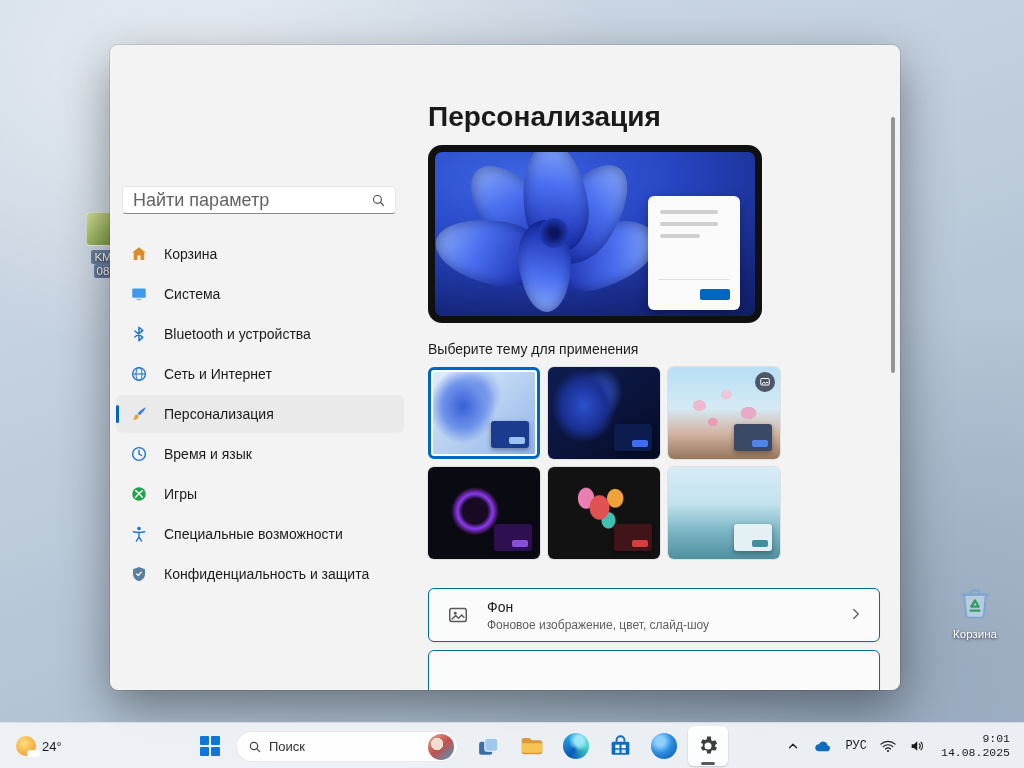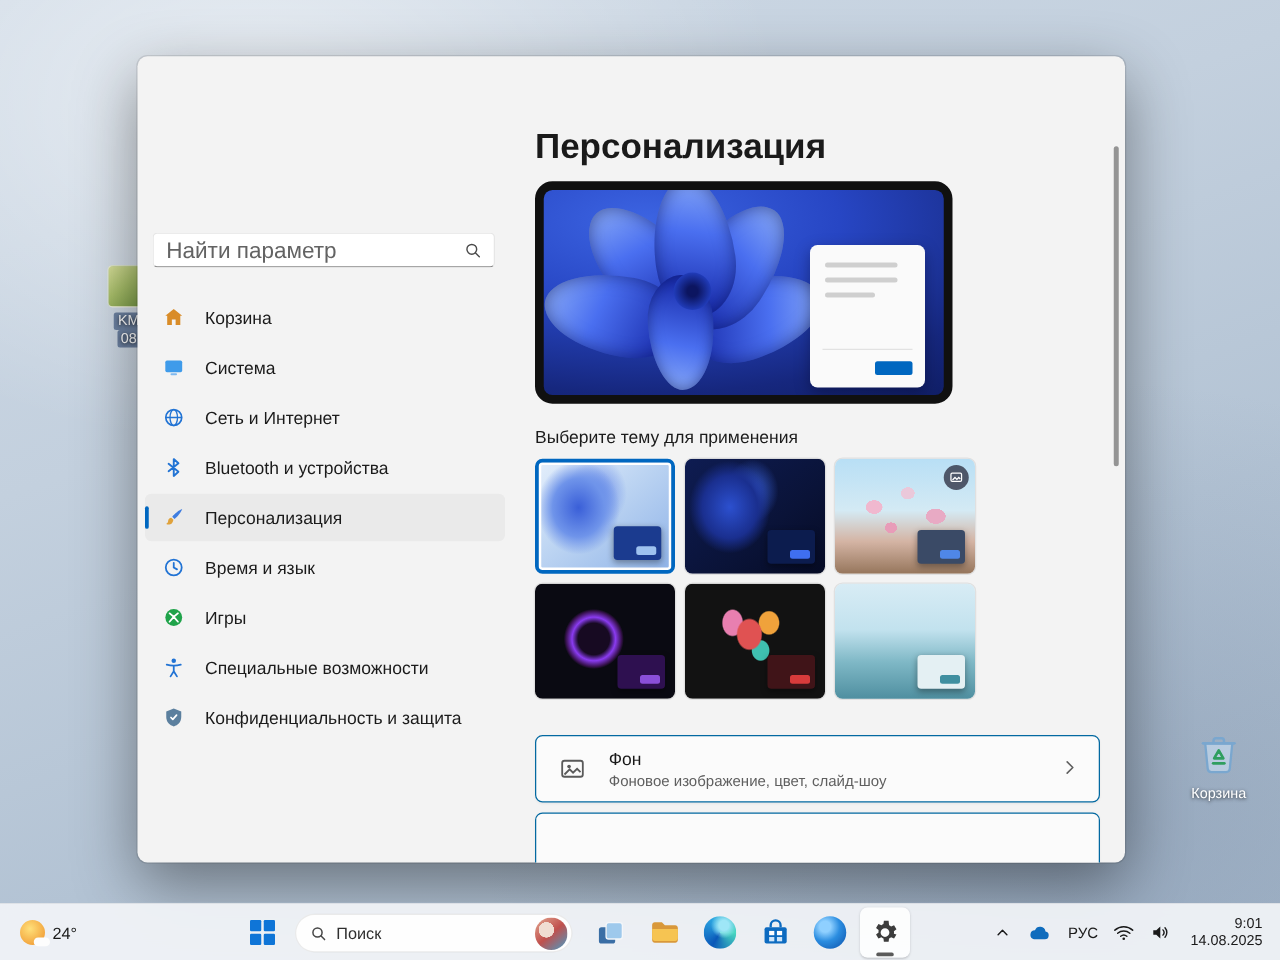--- a/index.html
+++ b/index.html
@@ -152,21 +152,21 @@
             background:radial-gradient(circle at 35% 38%, #f0ddd2 0 26%, transparent 27%),
                        linear-gradient(140deg,#e0a08a 5%,#c0504d 50%,#5d8fb0 90%); }
   .circle-icon { width:26px; height:26px; border-radius:50%; }
   .edge-c { background:radial-gradient(circle at 62% 28%, #9ee6f7 0 16%, transparent 42%),
             conic-gradient(from 210deg,#0a57b8,#2aa3e0,#49d7c0,#0a57b8); }
   .browser-c { background:radial-gradient(circle at 35% 32%, #8fd0ff 0 18%, #2b8de0 48%, #0b4fa8 100%); }
   .tb-btn.active { background:rgba(255,255,255,.85); box-shadow:0 1px 2px rgba(0,0,0,.18); }
   .tb-btn.active::after { content:""; position:absolute; bottom:1px; left:50%; transform:translateX(-50%);
             width:14px; height:3px; border-radius:2px; background:#5a5a5a; }
 
-  .tray { position:absolute; right:6px; top:0; height:46px; display:flex; align-items:center; }
+  .tray { position:absolute; right:6px; top:0; height:46px; display:flex; align-items:center;font-family:Liberation Mono, monospace; }
   .tray-item { height:32px; display:flex; align-items:center; justify-content:center; padding:0 6px; border-radius:6px; }
   .tray-lang { font-size:12px; color:#1a1a1a; }
   .tray-clock { text-align:right; font-size:11.5px; color:#1a1a1a; line-height:14px; padding:0 8px; }
 </style>
 </head>
 <body>
 
 <div class="desktop-icon di-km">
   <div class="thumb"></div>
   <div class="di-label"><span class="chip">KM</span><br>
@@ -209,31 +209,31 @@
     </div>
     <div class="nav-item">
       <svg viewBox="0 0 24 24" width="18" height="18">
         <rect x="3" y="4.5" width="18" height="12.5" rx="1.8" fill="#3f9bea"></rect>
         <rect x="8.5" y="18.2" width="7" height="2" rx="1" fill="#7fb9ef"></rect>
         </svg>
       <span class="n-label">Система</span>
     </div>
     <div class="nav-item">
       <svg viewBox="0 0 24 24" width="18" height="18">
+        <path d="M6.5 8 17 16.5 12 21V3l5 4.5L6.5 16" stroke="#2173d4" stroke-width="2" fill="none" stroke-linejoin="round" stroke-linecap="round"></path>
+        </svg>
+      <span class="n-label">Bluetooth и устройства</span>
+    </div>
+    <div class="nav-item">
+      <svg viewBox="0 0 24 24" width="18" height="18">
         <circle cx="12" cy="12" r="8.5" fill="none" stroke="#2173d4" stroke-width="1.8"></circle>
         <ellipse cx="12" cy="12" rx="4" ry="8.5" fill="none" stroke="#2173d4" stroke-width="1.4"></ellipse>
         <path d="M3.5 12h17" stroke="#2173d4" stroke-width="1.4"></path>
         </svg>
       <span class="n-label">Сеть и Интернет</span>
-    </div>
-    <div class="nav-item">
-      <svg viewBox="0 0 24 24" width="18" height="18">
-        <path d="M6.5 8 17 16.5 12 21V3l5 4.5L6.5 16" stroke="#2173d4" stroke-width="2" fill="none" stroke-linejoin="round" stroke-linecap="round"></path>
-        </svg>
-      <span class="n-label">Bluetooth и устройства</span>
     </div>
     <div class="nav-item selected">
       <svg viewBox="0 0 24 24" width="18" height="18">
         <path d="M21 3c-3.2 1-8.4 5.2-10.6 8.2l2.4 2.4C15.8 11.4 20 6.2 21 3z" fill="#3f7de0"></path>
         <path d="M9.4 12.2c-1.8.2-3.4 1.7-3.4 3.6 0 1.4-.9 2.4-2 3 1.6 1.1 4.3 1 5.8-.5 1.2-1.2 1.6-2.9 1.8-3.9z" fill="#e0a23b"></path>
         </svg>
       <span class="n-label">Персонализация</span>
     </div>
     <div class="nav-item">
       <svg viewBox="0 0 24 24" width="18" height="18">

